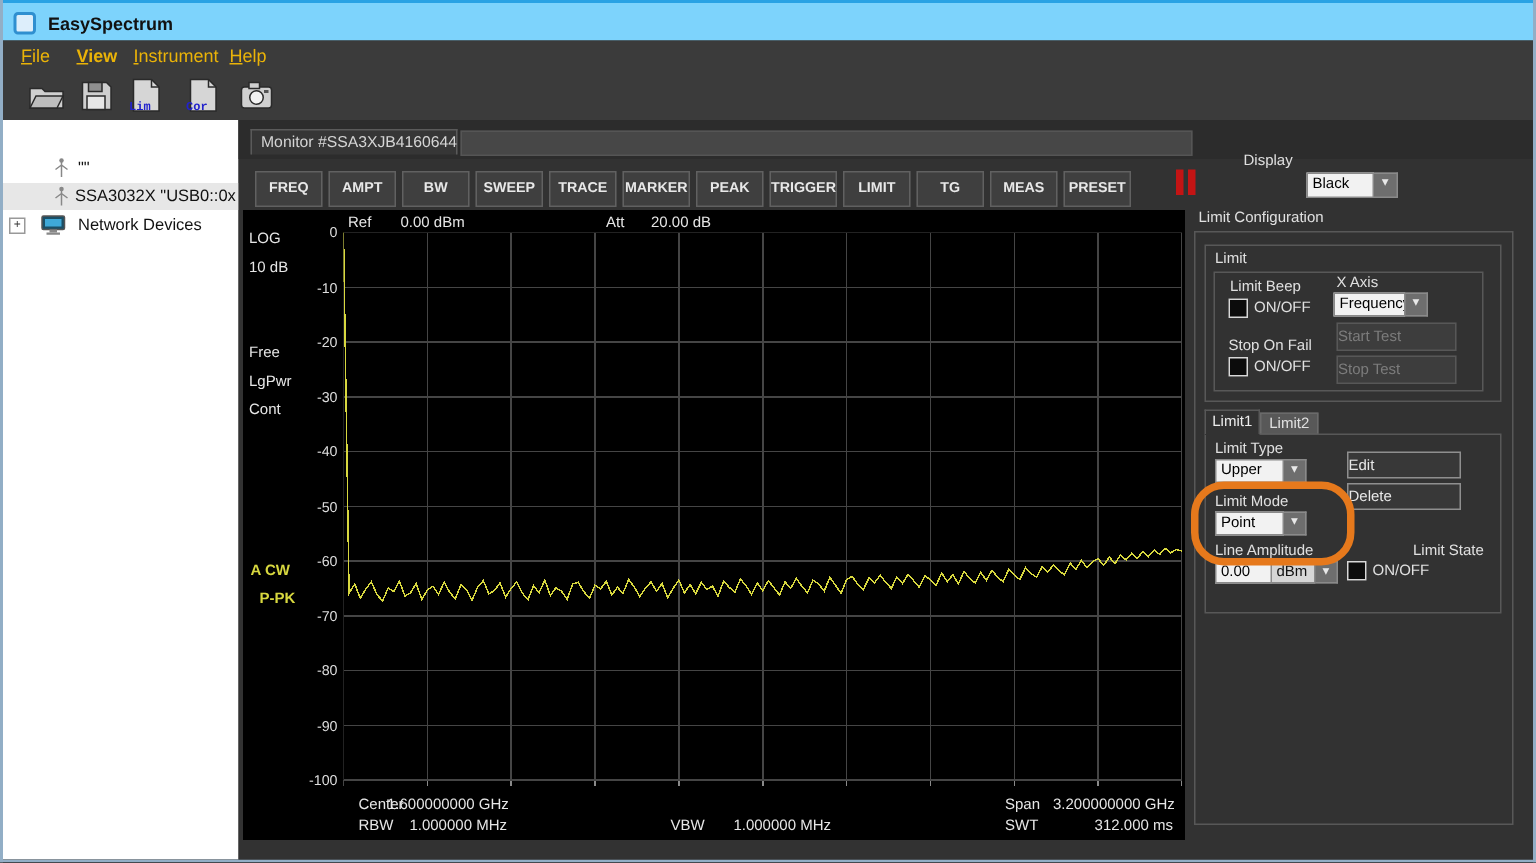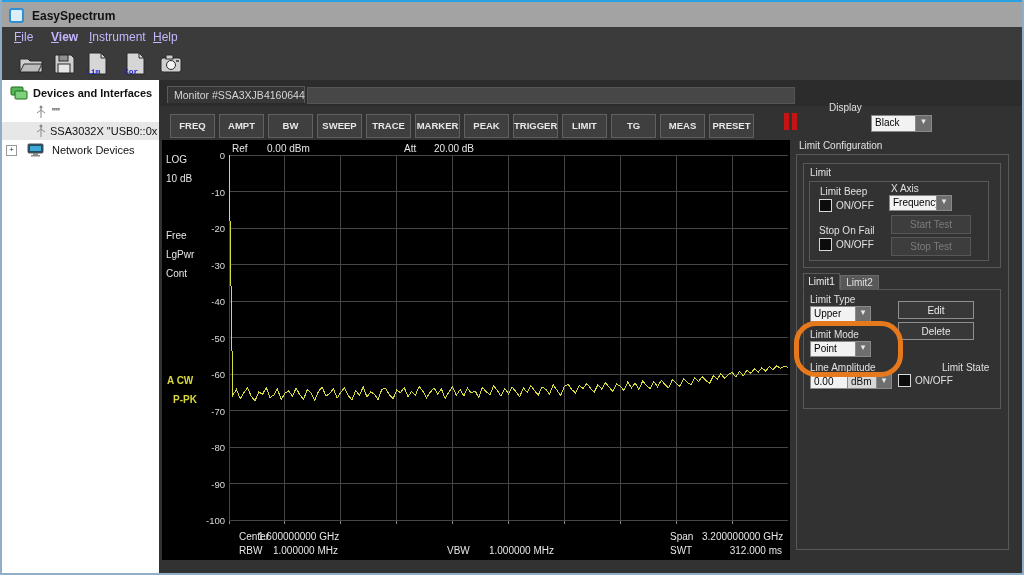--- a/index.html
+++ b/index.html
@@ -5,25 +5,25 @@
   html,body{margin:0;padding:0;background:#222;}
   #app{position:relative;width:1024px;height:575px;overflow:hidden;
        font-family:"Liberation Sans",sans-serif;box-sizing:border-box;
        border-left:2px solid #92aec6;border-right:2px solid #92aec6;border-bottom:2px solid #92aec6;
        background:#323232;}
   .abs{position:absolute;}
   .lbl{position:absolute;font-size:10px;color:#e0e0e0;white-space:nowrap;}
 
   
   #top-accent{left:0;top:0;width:100%;height:2px;background:#29a2e4;}
-  #titlebar{left:0;top:2px;width:100%;height:25px;background:#a3a3a3;}
+  #titlebar{left:0;top:2px;width:100%;height:25px;background:#7dd3fc;}
   #app-icon{left:7px;top:6px;width:15px;height:15px;border:2px solid #2f8fd0;border-radius:3px;background:#ddeefb;box-sizing:border-box;}
   #title-text{left:30px;top:7px;font-size:12px;font-weight:bold;color:#111;}
   #menubar{left:0;top:27px;width:100%;height:21px;background:#3b3b3b;}
-  .menu-item{position:absolute;top:3px;font-size:12px;color:#c4b5fd;cursor:default;}
+  .menu-item{position:absolute;top:3px;font-size:12px;color:#eab308;cursor:default;}
   #toolbar{left:0;top:48px;width:100%;height:32px;background:#3b3b3b;}
   .tool{position:absolute;top:3px;width:26px;height:26px;}
   .tool svg{position:absolute;left:0;top:0;}
   .tool .doc-label{position:absolute;left:2px;bottom:1px;font-size:8px;font-weight:bold;color:#2222cc;font-family:"Liberation Mono",monospace;}
 
   
   #sidebar{left:0;top:80px;width:157px;height:493px;background:#ffffff;}
   .tree-row{position:absolute;left:0;width:157px;height:18px;font-size:11px;color:#111;}
   .tree-row .txt{position:absolute;top:3px;white-space:nowrap;overflow:hidden;}
   .sel{background:#e7e7e7;}
@@ -43,21 +43,21 @@
   .dd .field{background:#f2f2f2;border:1px solid #8a8a8a;color:#000;font-size:10px;padding:1px 3px 0 3px;box-sizing:border-box;overflow:hidden;white-space:nowrap;}
   .dd .arrow{background:#6e6e6e;border:1px solid #8a8a8a;border-left:none;color:#e8e8e8;font-size:9px;text-align:center;box-sizing:border-box;}
   .dd .unit{background:#d6d6d6;border:1px solid #8a8a8a;border-left:none;color:#111;font-size:10px;padding:1px 3px 0 3px;box-sizing:border-box;}
 
   
   .cbrow{position:absolute;display:flex;align-items:center;cursor:default;}
   .cbrow .box{width:11px;height:11px;background:#0c0c0c;border:1px solid #d8d8d8;margin-right:4px;}
   .cbrow .cbl{font-size:10px;color:#e0e0e0;}
 
   
-  .pbtn{position:absolute;font-size:10px;text-align:center;box-sizing:border-box;cursor:default;}
+  .pbtn{position:absolute;font-size:10px;box-sizing:border-box;cursor:default;}
   .pbtn.enabled{background:#383838;border:1px solid #8f8f8f;color:#e8e8e8;}
   .pbtn.disabled{background:#3d3d3d;border:1px solid #575757;color:#7c7c7c;}
 
   
   .gbox{position:absolute;border:1px solid #585858;}
 
   
   #chart{position:absolute;left:160px;top:140px;width:628px;height:420px;background:#000;}
   #chart .clbl{position:absolute;font-size:10px;color:#e6e6e6;white-space:nowrap;}
   #chart .ylbl{position:absolute;font-size:9.5px;color:#dcdcdc;width:42px;text-align:right;}
@@ -121,27 +121,20 @@
       <svg width="26" height="26">
           <rect x="3" y="7" width="20" height="14" rx="2" fill="#cfcfcf" stroke="#2a2a2a"></rect>
           <rect x="8" y="4" width="7" height="4" fill="#cfcfcf" stroke="#2a2a2a"></rect>
           <circle cx="13" cy="14" r="4.5" fill="#f2f2f2" stroke="#2a2a2a"></circle>
           <rect x="18" y="9" width="3" height="2" fill="#555"></rect>
         </svg>
     </div>
   </div>
 
   <div class="abs" id="sidebar">
-    <div class="tree-row" style="top:4px;font-weight:bold;">
-      <svg class="abs" style="left:8px;top:2px;" width="18" height="14">
-          <rect x="1" y="1" width="12" height="8" rx="1" fill="#58b558" stroke="#1d6f1d"></rect>
-          <rect x="5" y="5" width="12" height="8" rx="1" fill="#7ed07e" stroke="#1d6f1d"></rect>
-        </svg>
-      <span class="txt" style="left:31px;">Devices and Interfaces</span>
-    </div>
     <div class="tree-row" style="top:23px;">
       <svg class="abs" style="left:33px;top:2px;" width="12" height="14">
           <path d="M6 1 L6 13 M6 5 L2 8 M6 5 L10 8" stroke="#888" fill="none"></path>
           <circle cx="6" cy="2" r="1.5" fill="#888"></circle>
         </svg>
       <span class="txt" style="left:50px;">""</span>
     </div>
     <div class="tree-row sel" style="top:42px;">
       <svg class="abs" style="left:33px;top:2px;" width="12" height="14">
           <path d="M6 1 L6 13 M6 5 L2 8 M6 5 L10 8" stroke="#888" fill="none"></path>

